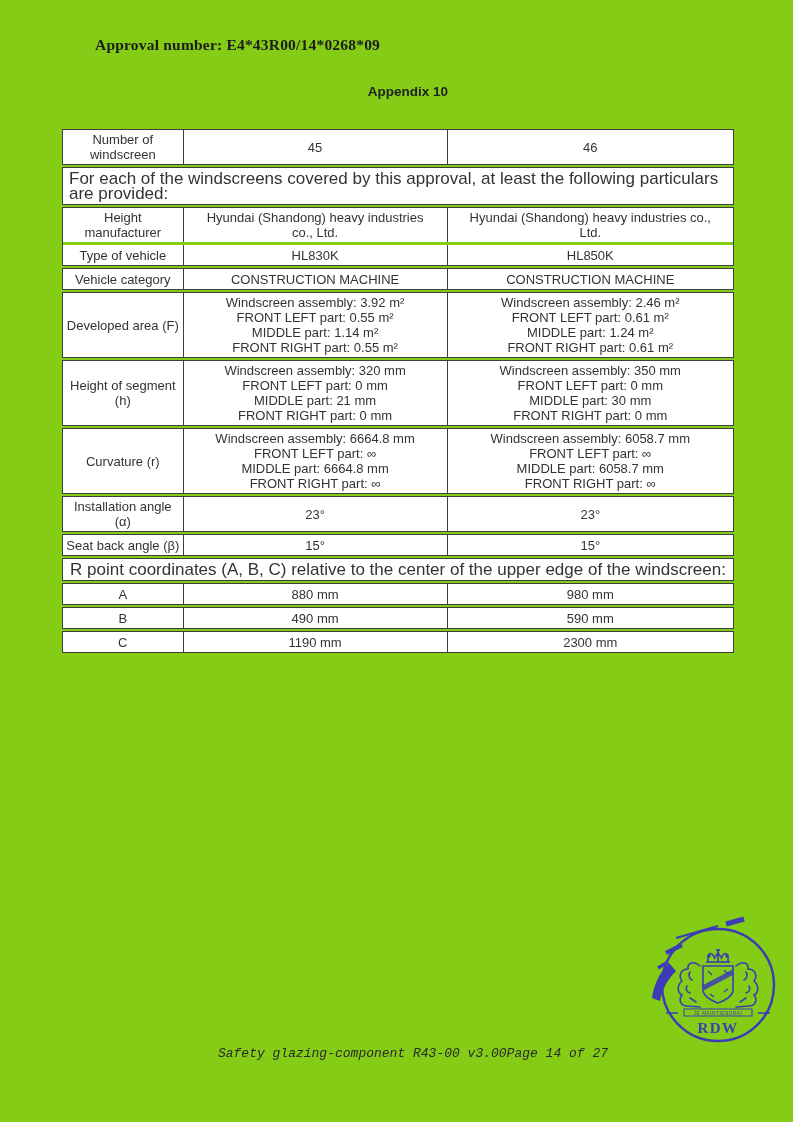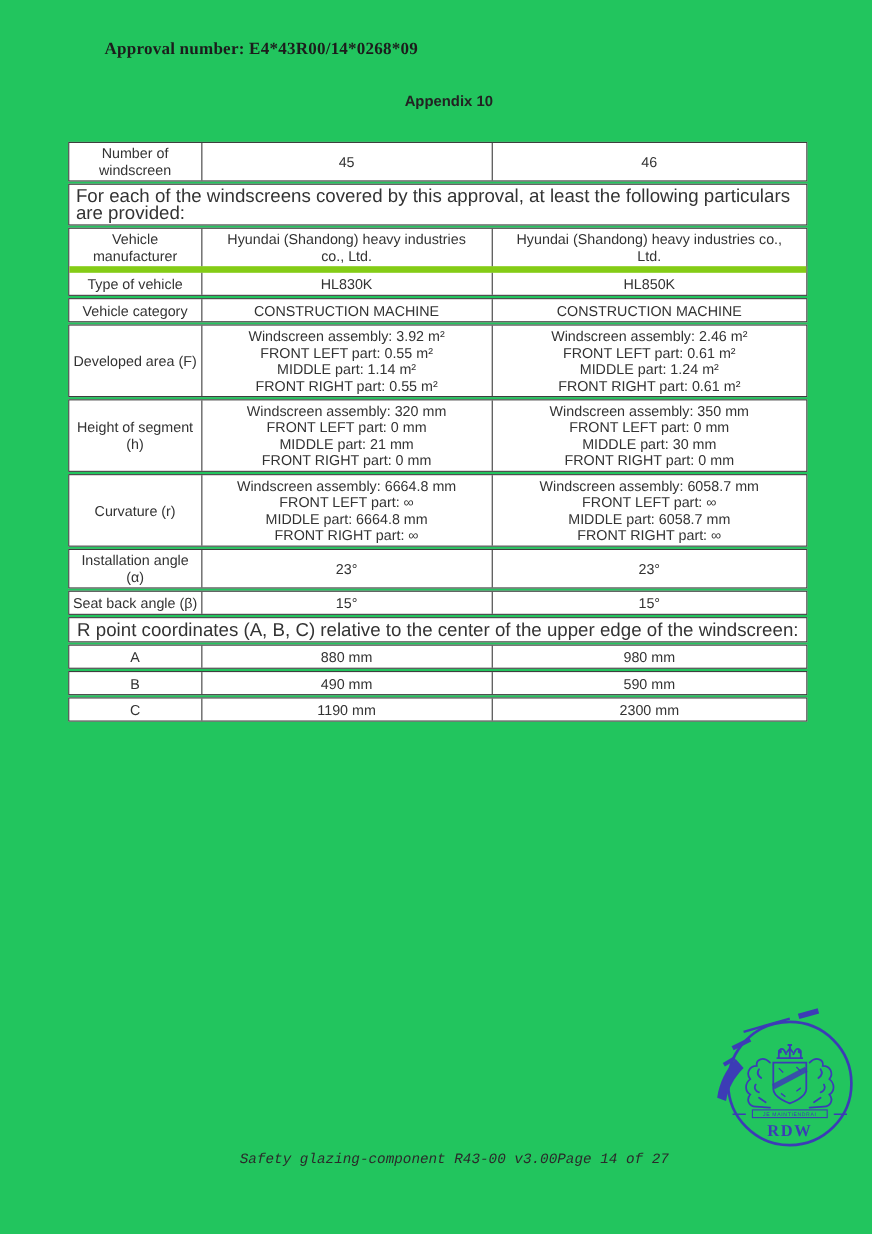--- a/index.html
+++ b/index.html
@@ -1,20 +1,20 @@
 <!DOCTYPE html>
 <html><head>
 <meta charset="utf-8">
 <style>
   * { box-sizing: border-box; margin: 0; padding: 0; }
   html,body { background:#ffffff; }
   .page {
     position: relative;
     width: 793px; height: 1122px;
-    background: #22c55e;
+    background: #84cc16;
     overflow: hidden;
     font-family: "Liberation Sans", "DejaVu Sans", sans-serif;
     color: #2e2e2e;
   }
   .approval {
     position: absolute; left: 95px; top: 36px;
     font-family: "Liberation Serif", "DejaVu Serif", serif;
     font-weight: bold; font-size: 15.5px; color: #1c1c1c;
     letter-spacing: 0.2px;
   }
@@ -22,21 +22,21 @@
     position: absolute; left: 72px; top: 84px; width: 672px;
     text-align: center; color: #222;
   }
   .headings .h1 { font-weight: bold; font-size: 13.5px; margin-bottom: 9px; }
   .headings .h2 { font-weight: bold; font-size: 13.5px; }
   .headings sup { font-size: 9px; }
 
   .wtable { position: absolute; left: 62px; top: 129px; width: 672px; }
   .section { border: 1px solid #3e3e3e; margin-bottom: 2px; background:#fff; }
   .row { display: flex; align-items: stretch; }
-  .row-sep { border-top: 6px solid #84cc16; }
+  .row-sep { border-top: 3px solid #84cc16; }
   .cell {
     display: flex; align-items: center; justify-content: center;
     text-align: center; white-space: pre-line;
     font-size: 13px; line-height: 15px; color: #333;
     padding: 2px 3px; min-height: 20px;
   }
   .c-label { width: 18%;  border-right: 1px solid #3e3e3e; }
   .c-val1  { width: 39.4%; border-right: 1px solid #3e3e3e; }
   .c-val2  { width: 42.6%; }
   .span-cell {
@@ -74,21 +74,21 @@
 windscreen</div>
           <div class="cell c-val1">45</div>
           <div class="cell c-val2">46</div>
         </div>
       </div>
       <div class="section">
         <div class="span-cell t-left">For each of the windscreens covered by this approval, at least the following particulars are provided:</div>
       </div>
       <div class="section">
         <div class="row">
-          <div class="cell c-label">Vehicle
+          <div class="cell c-label">Height
 manufacturer</div>
           <div class="cell c-val1">Hyundai (Shandong) heavy industries
 co., Ltd.</div>
           <div class="cell c-val2">Hyundai (Shandong) heavy industries co.,
 Ltd.</div>
         </div>
         <div class="row row-sep">
           <div class="cell c-label">Type of vehicle</div>
           <div class="cell c-val1">HL830K</div>
           <div class="cell c-val2">HL850K</div>

